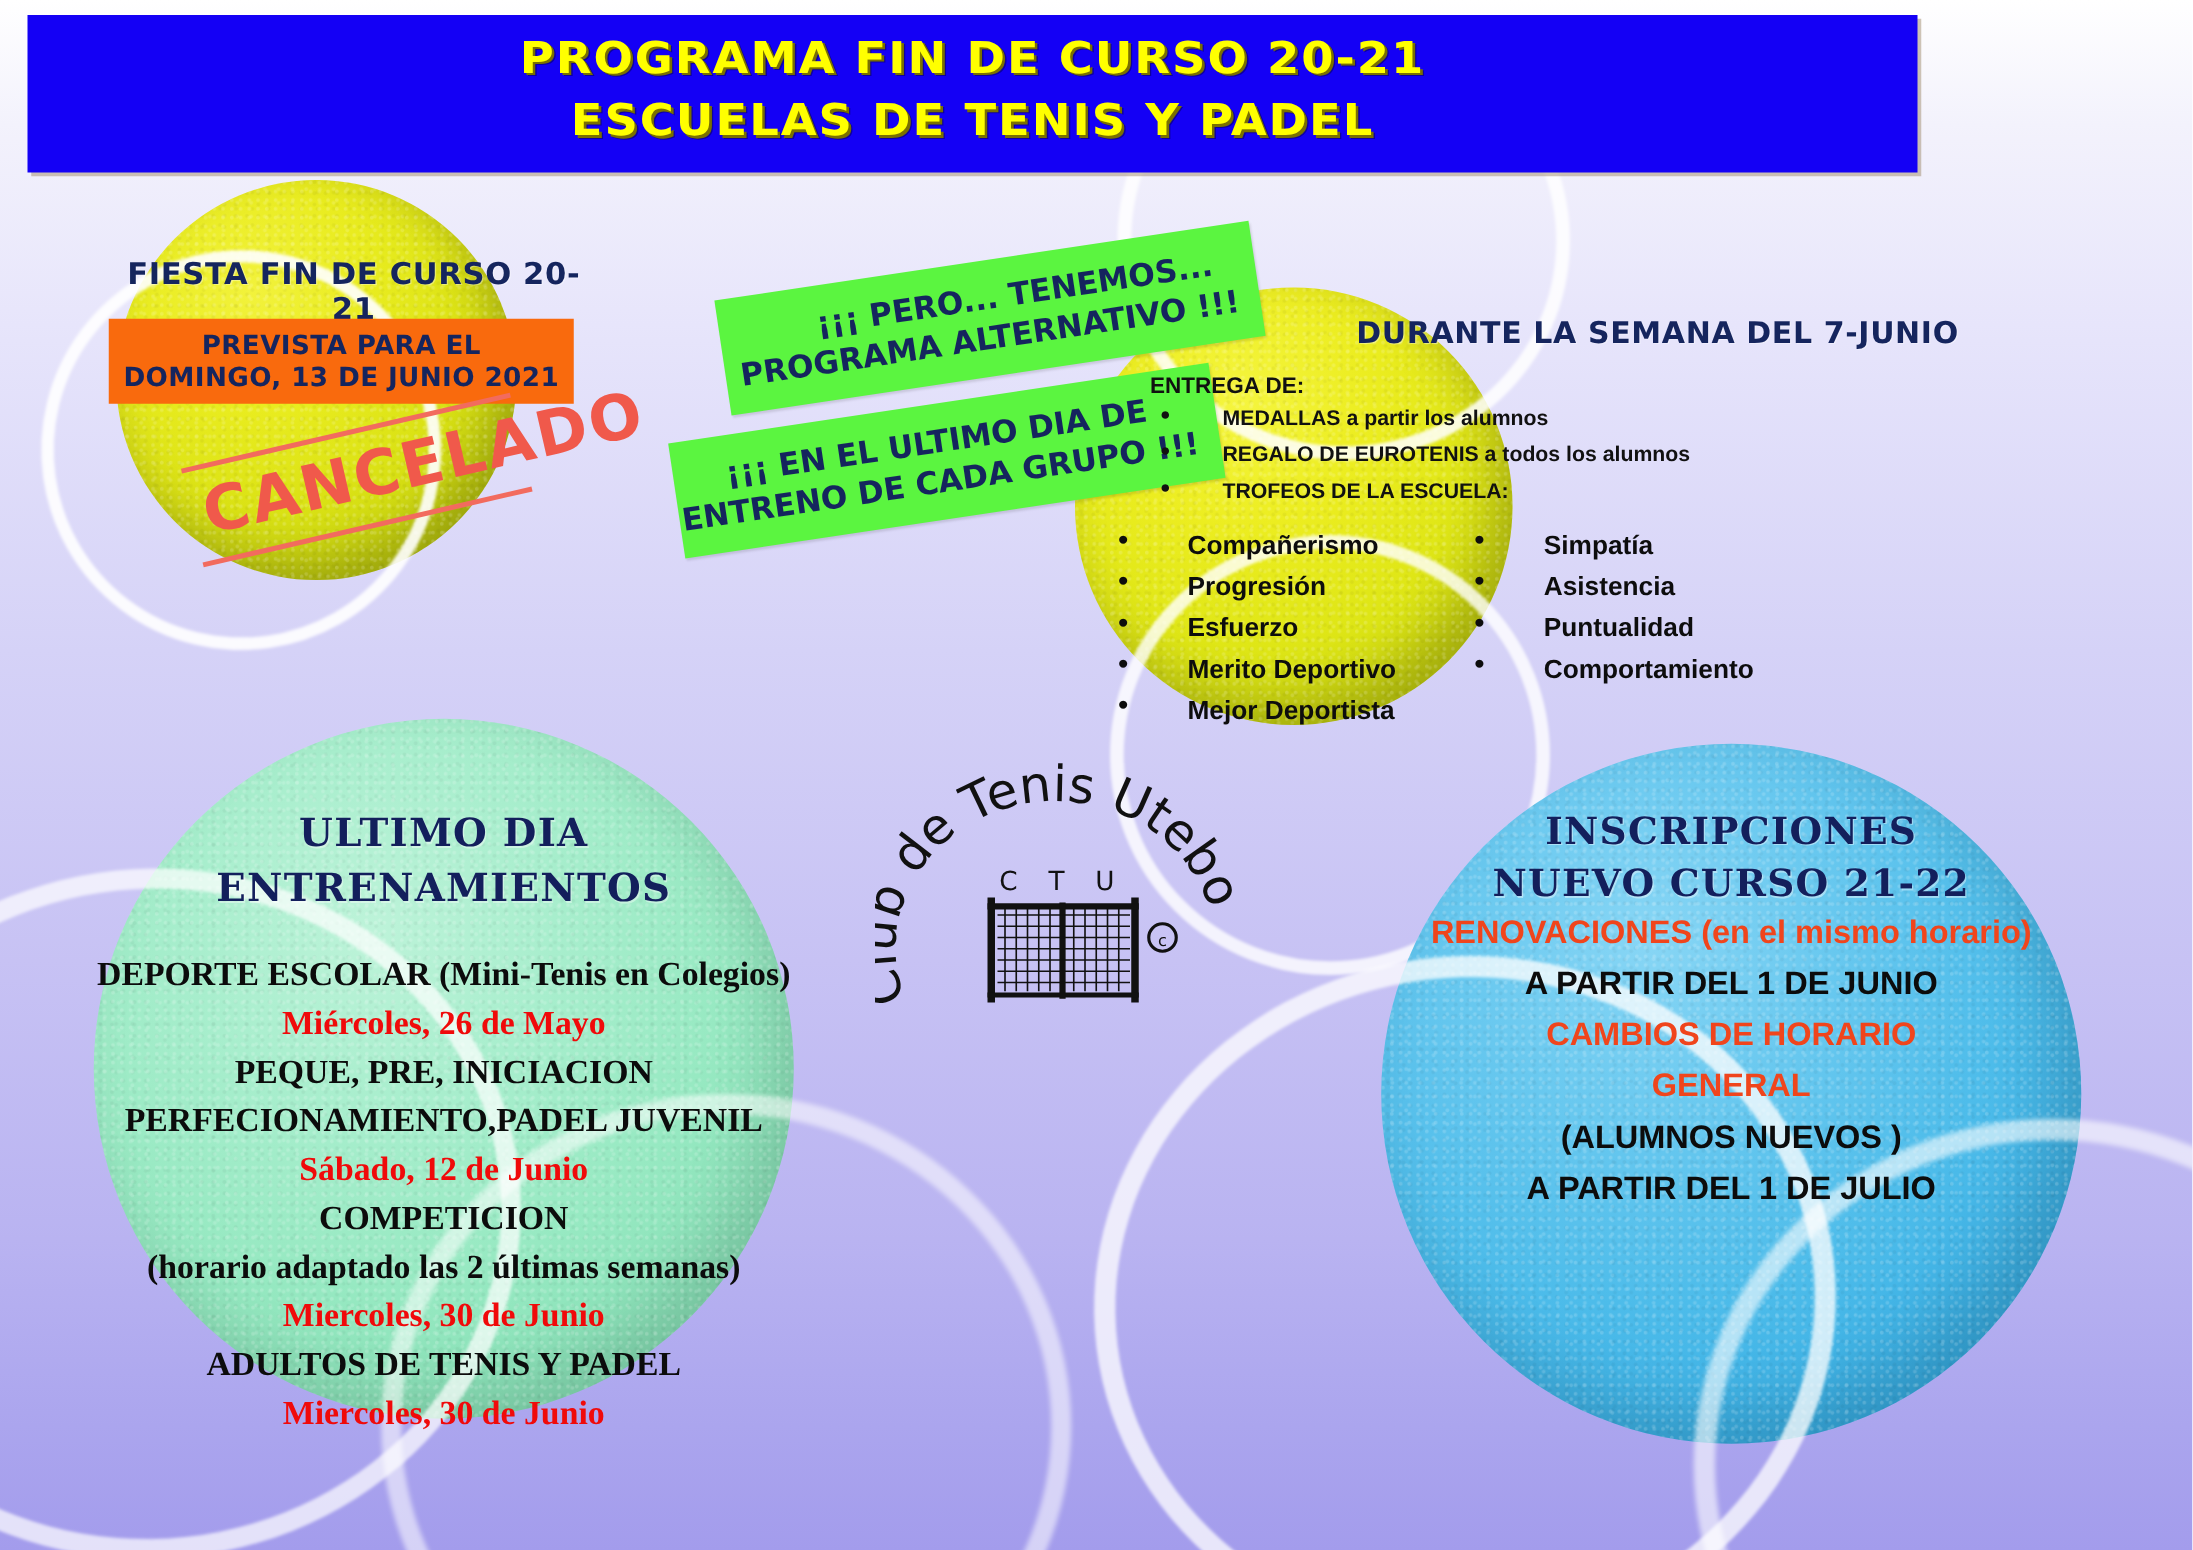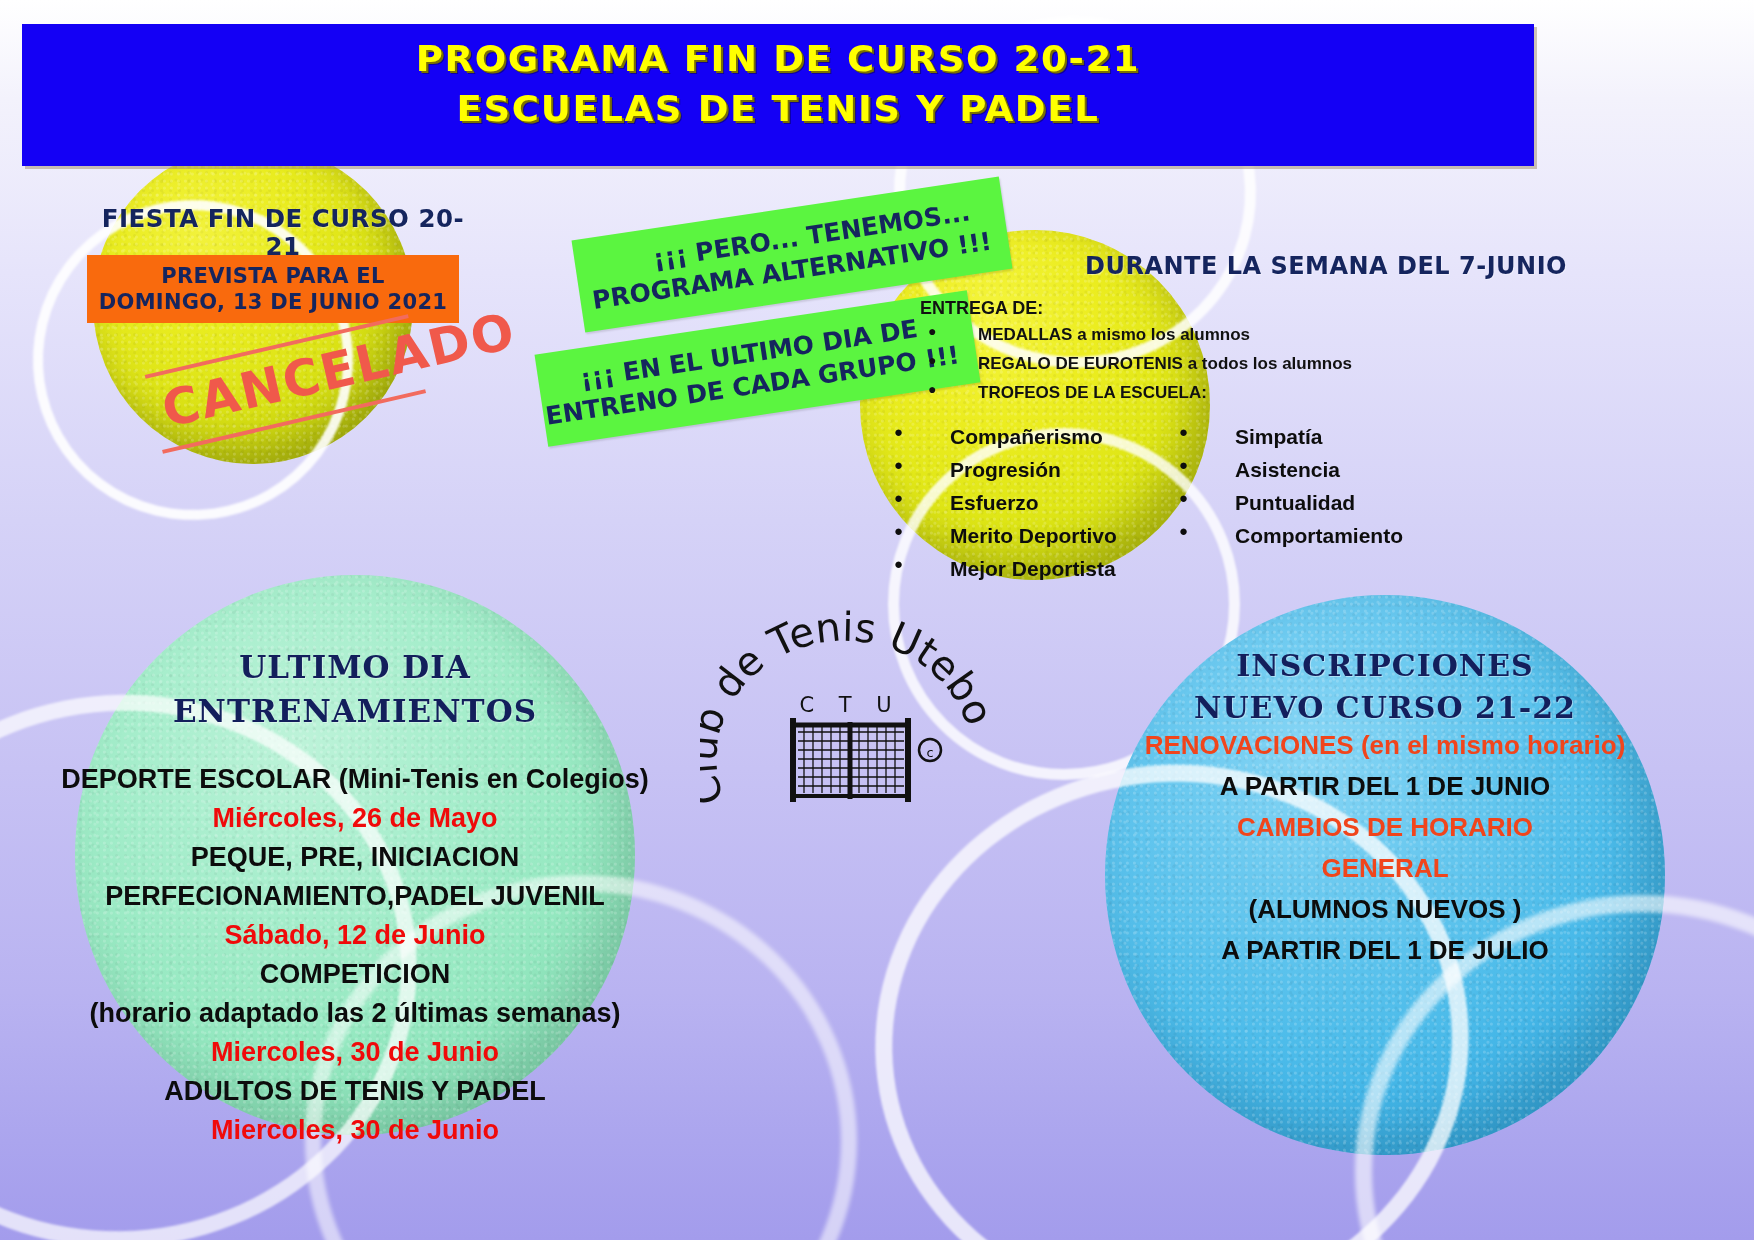--- a/index.html
+++ b/index.html
@@ -14,21 +14,21 @@
   
   #poster{
     position:absolute;left:0;top:0;width:1754px;height:1240px;
     background:
       linear-gradient(180deg,#ffffff 0%,#f3f2fc 8%,#e6e4fb 22%,#d5d2f7 42%,#c7c2f4 62%,#b9b3f1 80%,#aba5ee 92%,#a39cec 100%);
     overflow:hidden;
   }
 
   
   #header-bar{
-    position:absolute;left:22px;top:24px;width:1512px;height:142px;
+    position:absolute;left:22px;top:12px;width:1512px;height:126px;
     background:#1400f5;
     box-shadow:3px 3px 0 rgba(160,140,110,.5);
   }
   #header-bar .h-line{
     text-align:center;
     color:#ffff00;
     font-family:"DejaVu Sans", sans-serif;
     font-weight:bold;
     font-size:35px;
     letter-spacing:1.5px;
@@ -227,21 +227,21 @@
 
   
   #ultimo-title{
     position:absolute;left:100px;top:645px;width:510px;
     text-align:center;font-size:31px;line-height:44px;
   }
   #ultimo-lines{
     position:absolute;left:35px;top:760px;width:640px;text-align:center;
   }
   #ultimo-lines .ul-line{
-    font-family:Liberation Sans, sans-serif;font-weight:bold;
+    font-family:Liberation Serif, serif;font-weight:bold;
     font-size:27px;line-height:39px;color:#0c0c0c;white-space:nowrap;
   }
   #ultimo-lines .red{color:#f00a0a;}
 
   
   #club-logo{
     position:absolute;left:700px;top:600px;width:300px;height:260px;
   }
   #club-logo svg{width:300px;height:260px;}
 
@@ -313,21 +313,21 @@
 
   <div class="green-banner" id="green-banner-2">
     <div class="gb-line gl1">¡¡¡ EN EL ULTIMO DIA DE</div>
     <div class="gb-line gl2">ENTRENO DE CADA GRUPO !!!</div>
   </div>
 
   <div class="navy-title" id="semana-title">DURANTE LA SEMANA DEL 7-JUNIO</div>
   <div id="entrega-label">ENTREGA DE:</div>
 
   <ul id="entrega-list">
-    <li>MEDALLAS a mismo los alumnos</li>
+    <li>MEDALLAS a partir los alumnos</li>
     <li>REGALO DE EUROTENIS a todos los alumnos</li>
     <li>TROFEOS DE LA ESCUELA:</li>
   </ul>
 
   <div id="trofeos-cols">
     <ul id="trofeos-col-a">
       <li>Compañerismo</li>
       <li>Progresión</li>
       <li>Esfuerzo</li>
       <li>Merito Deportivo</li>

